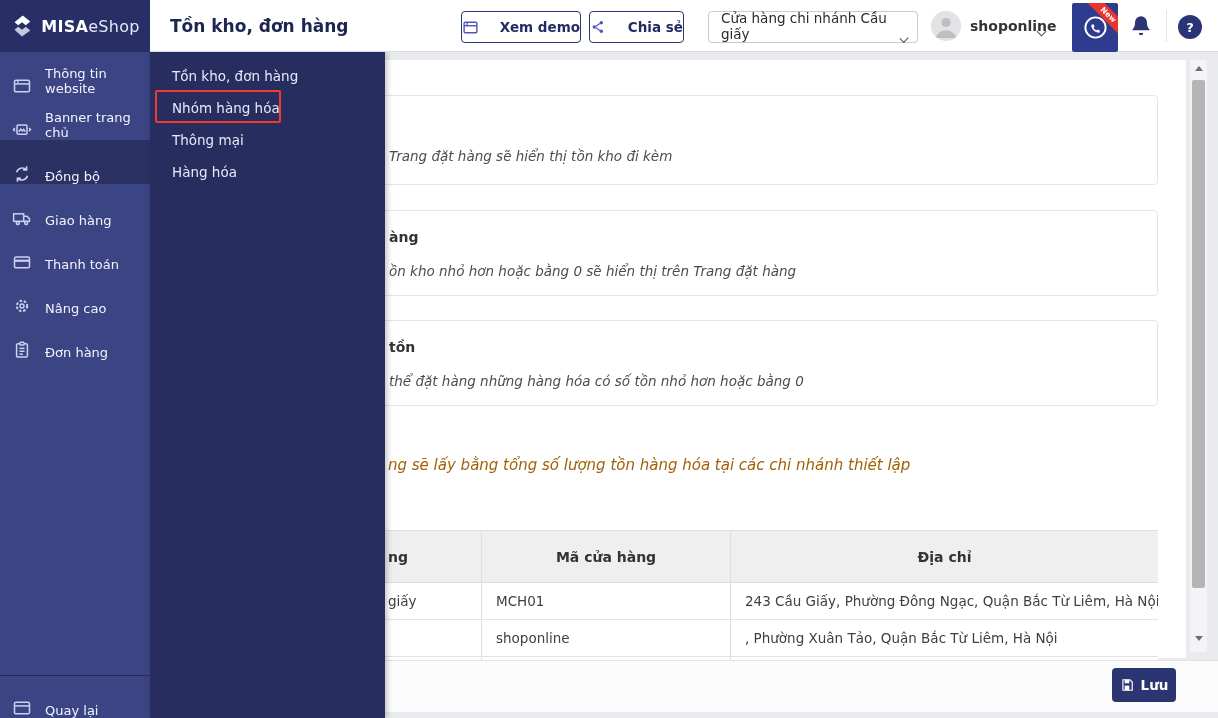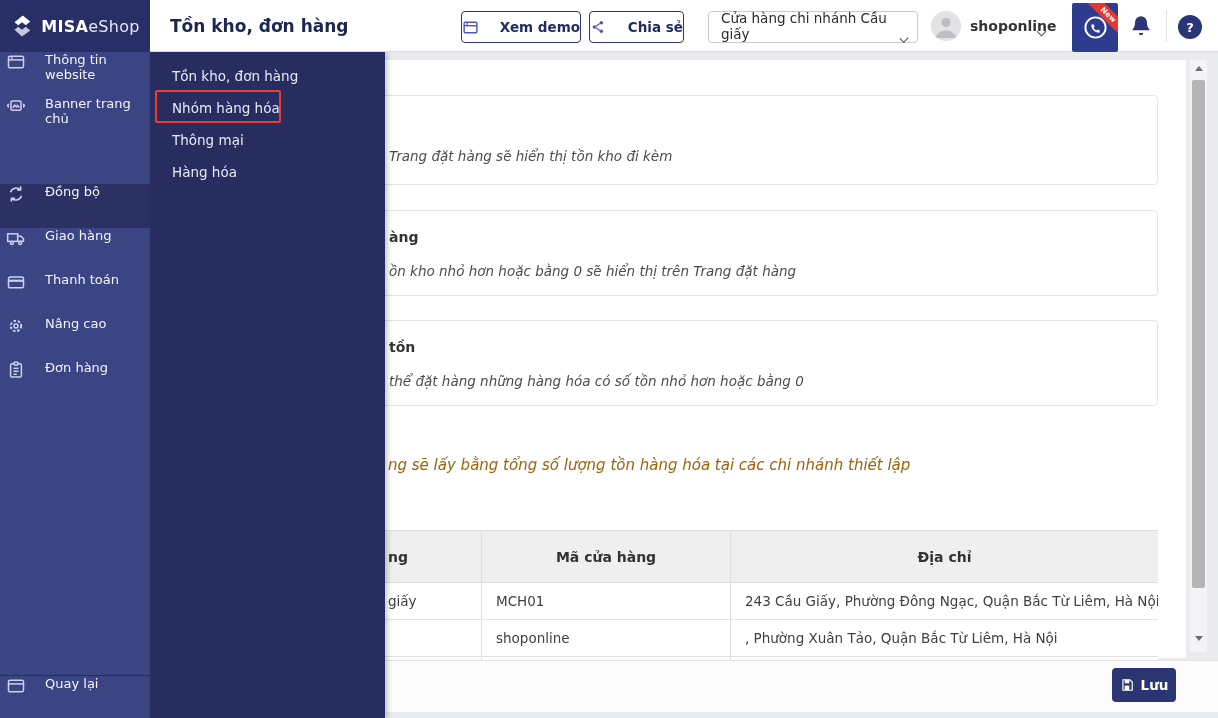--- a/index.html
+++ b/index.html
@@ -24,23 +24,23 @@
   .chev { width:9px; height:9px; border-right:1.6px solid #555; border-bottom:1.6px solid #555; transform:rotate(45deg); display:inline-block; }
   .chev.sm { width:7px; height:7px; }
   .phone-tile { position:absolute; left:1072px; top:3px; width:46px; height:49px; background:#2e3c90; border-radius:2px; display:flex; align-items:center; justify-content:center; overflow:hidden; cursor:pointer; }
   .ribbon { position:absolute; top:6px; right:-13px; width:46px; height:12px; background:#e8352e; transform:rotate(45deg); color:#fff; font-size:7.5px; font-weight:700; text-align:center; line-height:12px; }
   .bell-wrap { position:absolute; left:1128px; top:13px; width:28px; height:28px; cursor:pointer; }
   .hdr-divider { position:absolute; left:1166px; top:10px; width:1px; height:32px; background:#e3e3e6; }
   .help-circle { position:absolute; left:1178px; top:15px; width:24px; height:24px; border-radius:50%; background:#2b3474; color:#fff; font-size:13px; font-weight:700; display:flex; align-items:center; justify-content:center; cursor:pointer; }
 
   
   .sidebar { position:absolute; left:0; top:52px; width:150px; height:666px; background:#3c4584; z-index:20; }
-  .side-item { height:44px; display:flex; align-items:flex-start; gap:19px; padding-left:6px; color:#f2f3fa; font-size:13px; cursor:pointer; }
+  .side-item { height:44px; display:flex; align-items:flex-end; gap:13px; padding-left:12px; color:#f2f3fa; font-size:13px; cursor:pointer; }
   .side-item .ic { width:20px; height:20px; color:#ccd1ef; flex:0 0 20px; }
-  .side-item.active { background:#2b3263;margin-top:44px; }
+  .side-item.active { background:#2b3263; }
   .side-back { position:absolute; left:0; bottom:0; width:150px; border-top:1px solid rgba(10,14,50,.45);margin-top:38px; }
   .side-back .side-item { height:42px; }
 
   
   .submenu { position:absolute; left:150px; top:52px; width:235px; height:666px; background:#272e5f; z-index:25; padding-top:8px; box-shadow:2px 0 6px rgba(0,0,0,.25); }
   .sub-item { height:32px; line-height:32px; padding-left:22px; font-size:13.5px; color:#e6e9f8; cursor:pointer; }
   .red-box { position:absolute; left:5px; top:38px; width:126px; height:33px; border:2px solid #f13b2e; border-radius:2px; z-index:26; pointer-events:none; }
 
   
   .content { position:absolute; left:150px; top:60px; width:1036px; height:598px; background:#fff; z-index:1;padding-left:12px; }

